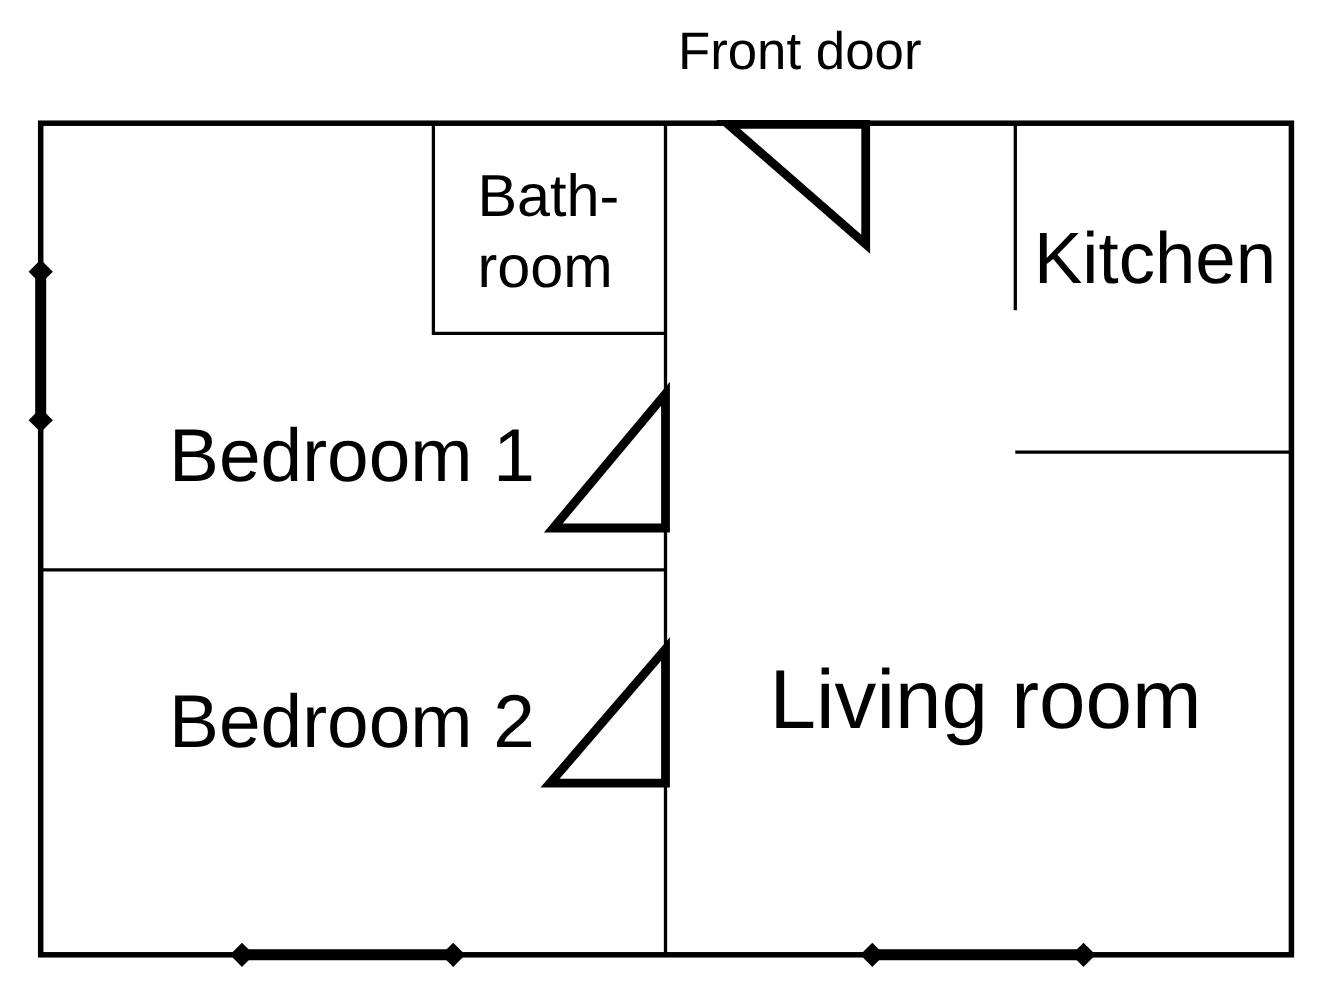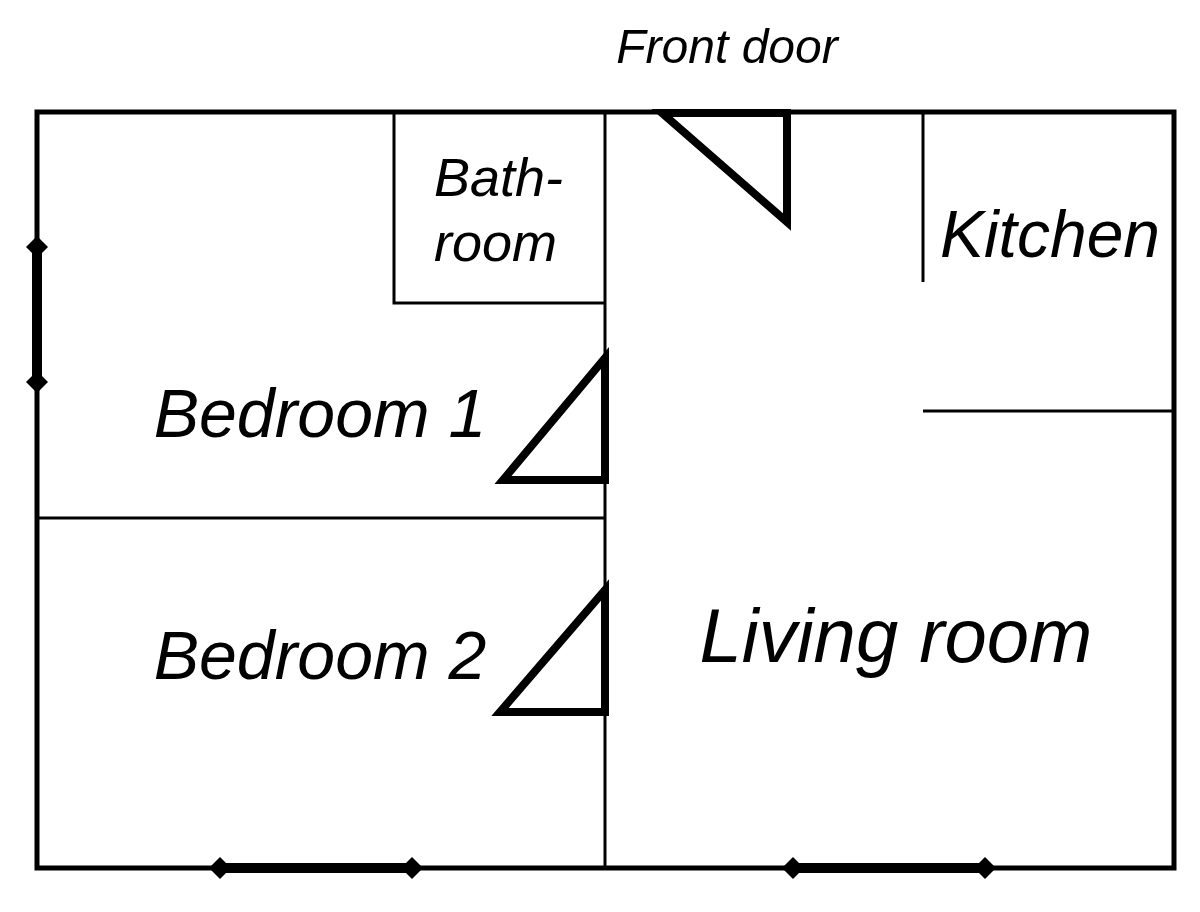--- a/index.html
+++ b/index.html
@@ -6,21 +6,20 @@
     margin: 0;
     padding: 0;
     background: #ffffff;
   }
   .stage {
     position: relative;
     width: 1200px;
     height: 912px;
     background: #ffffff;
     overflow: hidden;
-    font-style: italic;
   }
   svg { display: block; }
   .wall { fill: none; }
   .door { fill: none; }
   .room-label {
     font-family: "Liberation Sans", sans-serif;
     font-weight: 400;
   }
 </style>
 </head>

